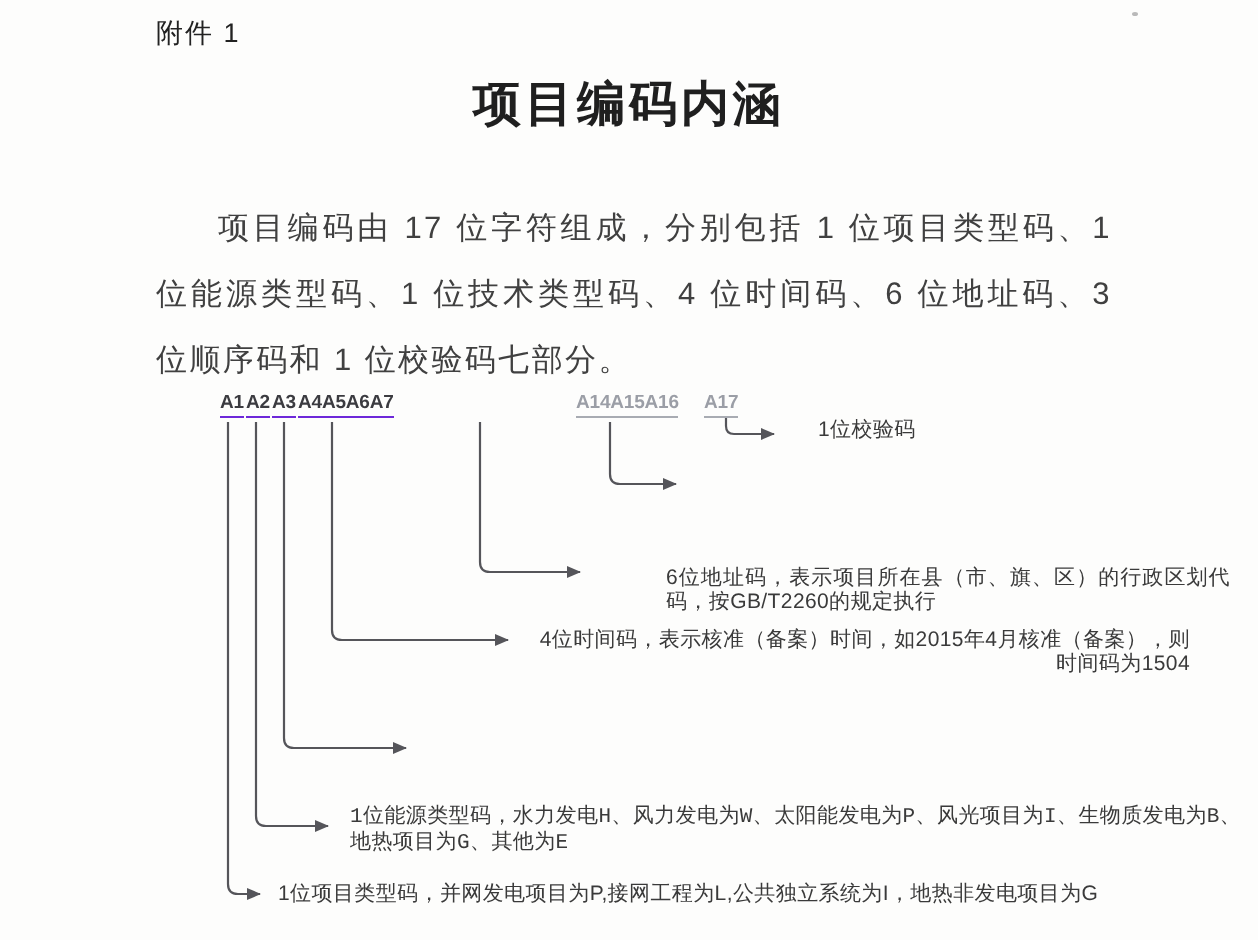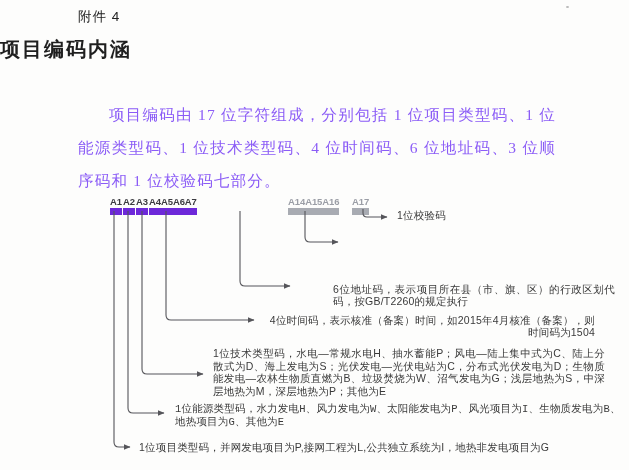--- a/index.html
+++ b/index.html
@@ -10,66 +10,66 @@
     overflow:hidden;
     font-family:"Liberation Sans","DejaVu Sans",sans-serif;
     color:#2e2e2e;
   }
   .attachment{
     position:absolute;left:78px;top:8px;
     font-size:13.5px;letter-spacing:1px;color:#222;
   }
   .doc-title{
     position:absolute;left:0;top:36px;width:629px;
-    font-size:20px;font-weight:bold;
+    text-align:center;font-size:24px;font-weight:bold;
     letter-spacing:2px;color:#1f1f1f;
     font-family:"Liberation Serif","DejaVu Serif",serif;
   }
   .intro{
     position:absolute;left:78px;top:98px;width:478px;
     font-size:15.5px;line-height:33px;letter-spacing:1.2px;
-    text-align:justify;text-indent:2em;color:#8b5cf6;
-    font-family:Liberation Serif, serif;
+    text-align:justify;text-indent:2em;color:#404040;
+    font-family:Liberation Sans, sans-serif;
   }
   .code-row{position:absolute;top:196px;left:0;height:14px;width:629px;}
   .code-group{
     position:absolute;top:0;
     font-size:9.5px;font-weight:bold;letter-spacing:-0.1px;
-    color:#3b3b40;border-bottom:7px solid #6d28d9;
+    color:#3b3b40;border-bottom:1px solid #6d28d9;
     padding-bottom:1px;white-space:nowrap;
   }
   .code-group.muted{color:#9b9ea6;border-bottom-color:#a8abb2;}
   .g0{left:110px}.g1{left:123px}.g2{left:136px}.g3{left:149px}
   .g4{left:203px}.g5{left:288px}.g6{left:352px}
   svg.connectors{position:absolute;left:0;top:0;width:629px;height:470px;}
   .ann{
     position:absolute;color:#3a3a3a;
     font-size:10.5px;line-height:12.4px;
     text-align:justify;letter-spacing:0.2px;
   }
-  .ann-check{left:397px;top:209px;width:90px;white-space:nowrap;}
+  .ann-check{left:409px;top:209px;width:90px;white-space:nowrap;}
   .ann-seq{left:347px;top:222px;width:218px;}
   .ann-addr{left:301px;top:283px;width:282px;margin-left:32px;}
   .ann-time{left:265px;top:314px;width:330px;text-align:right;}
   .ann-tech{left:213px;top:347px;width:392px;line-height:12.6px;}
   .ann-energy{left:175px;top:403px;width:452px;line-height:12.5px;text-align:left;font-family:Liberation Mono, monospace;}
   .ann-proj{left:139px;top:441px;width:480px;white-space:nowrap;text-align:left;}
   .speck{
     position:absolute;left:566px;top:6px;width:3px;height:2px;
     background:#b9b9b9;border-radius:50%;
   }
 </style>
 </head>
 <body>
 
 <div class="page">
 
   <div class="speck"></div>
 
-  <div class="attachment">附件 4</div>
+  <div class="attachment">附件 1</div>
 
   <div class="doc-title">项目编码内涵</div>
 
   <div class="intro">项目编码由 17 位字符组成，分别包括 1 位项目类型码、1 位能源类型码、1 位技术类型码、4 位时间码、6 位地址码、3 位顺序码和 1 位校验码七部分。</div>
 
   <div class="code-row">
     <span class="code-group g0">A1</span>
     <span class="code-group g1">A2</span>
     <span class="code-group g2">A3</span>
     <span class="code-group g3">A4A5A6A7</span>
@@ -94,19 +94,18 @@
     </g>
   </svg>
 
   <div class="ann ann-check">1位校验码</div>
 
 
   <div class="ann ann-addr">6位地址码，表示项目所在县（市、旗、区）的行政区划代码，按GB/T2260的规定执行</div>
 
   <div class="ann ann-time">4位时间码，表示核准（备案）时间，如2015年4月核准（备案），则时间码为1504</div>
 
-  <div class="ann ann-tech">1位技术类型码，水电—常规水电H、抽水蓄能P；风电—陆上集中式为C、陆上分散式为D、海上发电为S；光伏发电—光伏电站为C，分布式光伏发电为D；生物质能发电—农林生物质直燃为B、垃圾焚烧为W、沼气发电为G；浅层地热为S，中深层地热为M，深层地热为P；其他为E</div>
 
   <div class="ann ann-energy">1位能源类型码，水力发电H、风力发电为W、太阳能发电为P、风光项目为I、生物质发电为B、地热项目为G、其他为E</div>
 
   <div class="ann ann-proj">1位项目类型码，并网发电项目为P,接网工程为L,公共独立系统为I，地热非发电项目为G</div>
 
 </div>
 
 </body></html>

